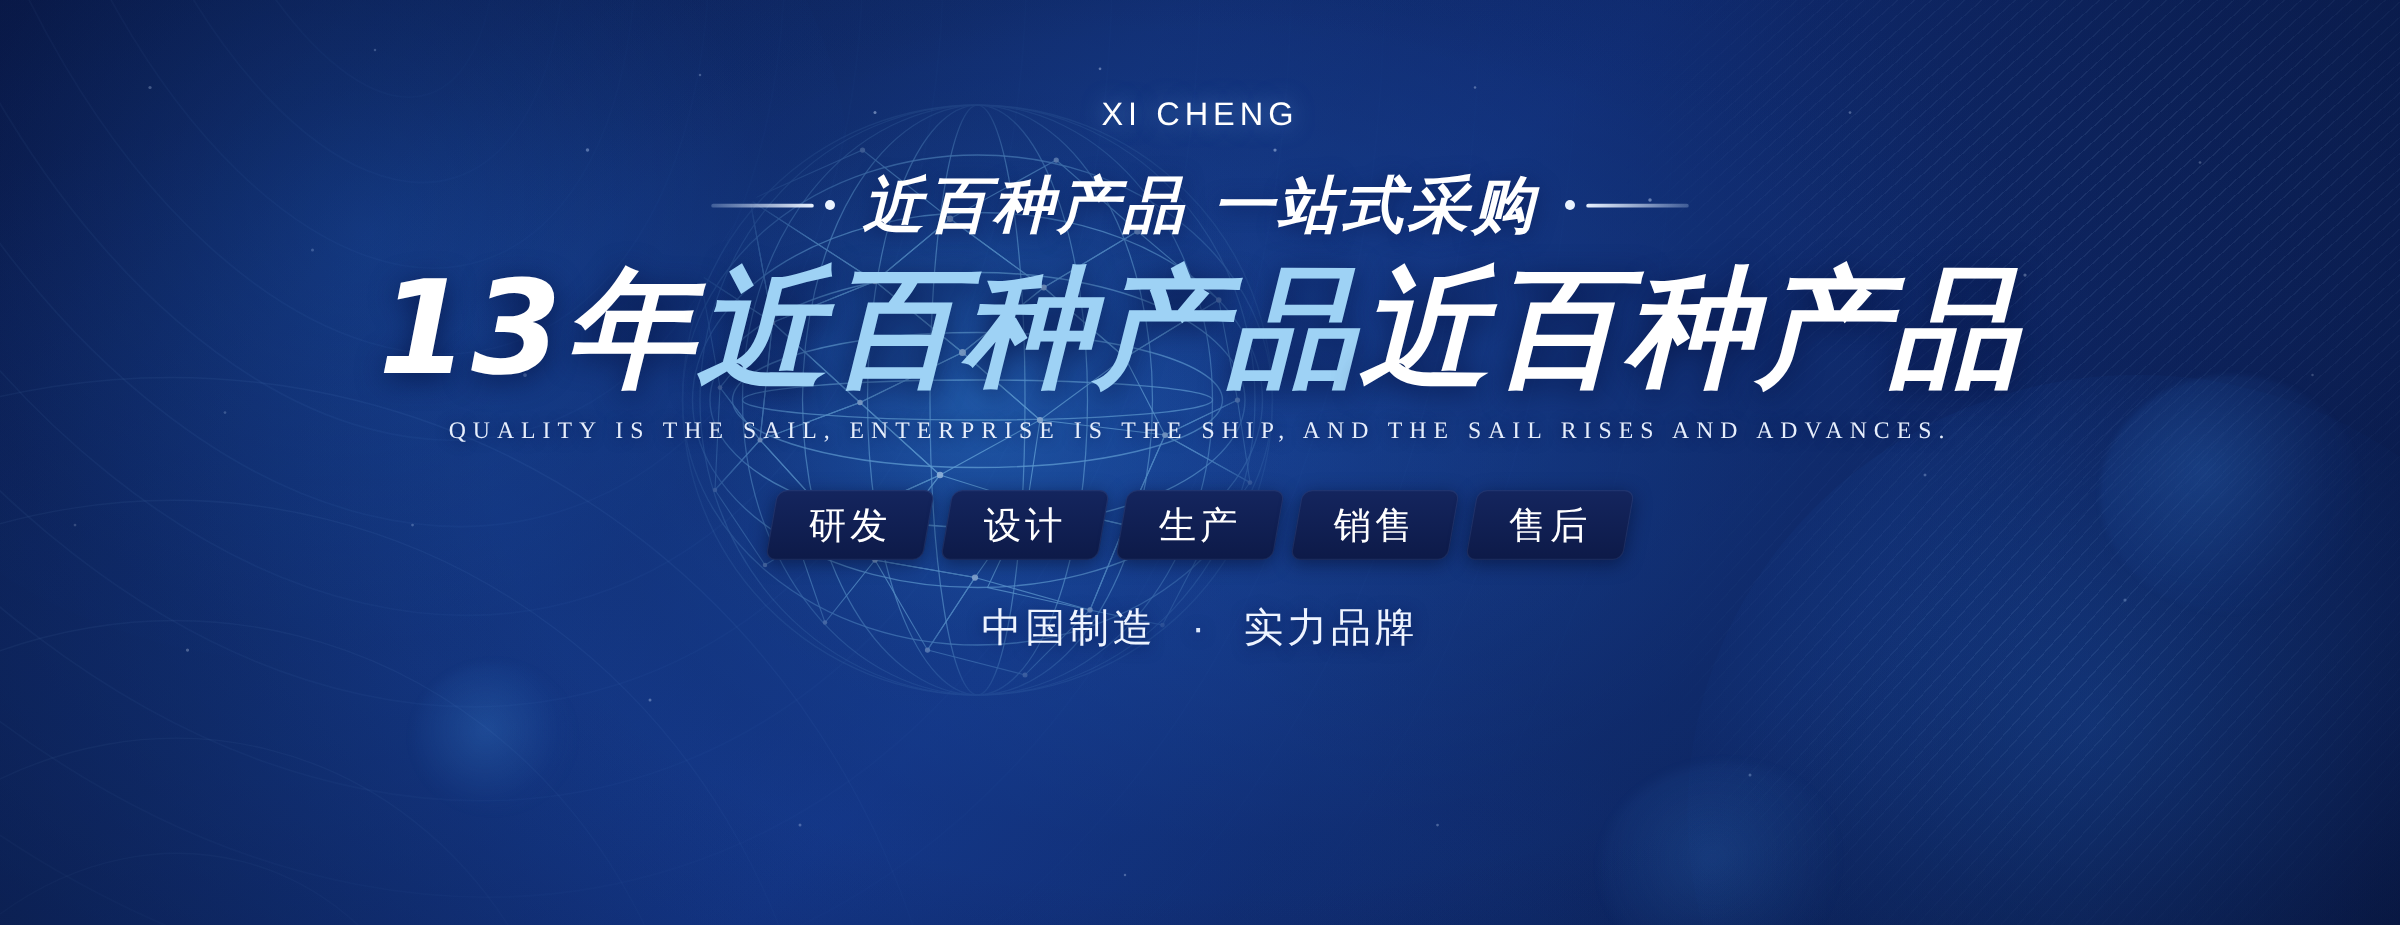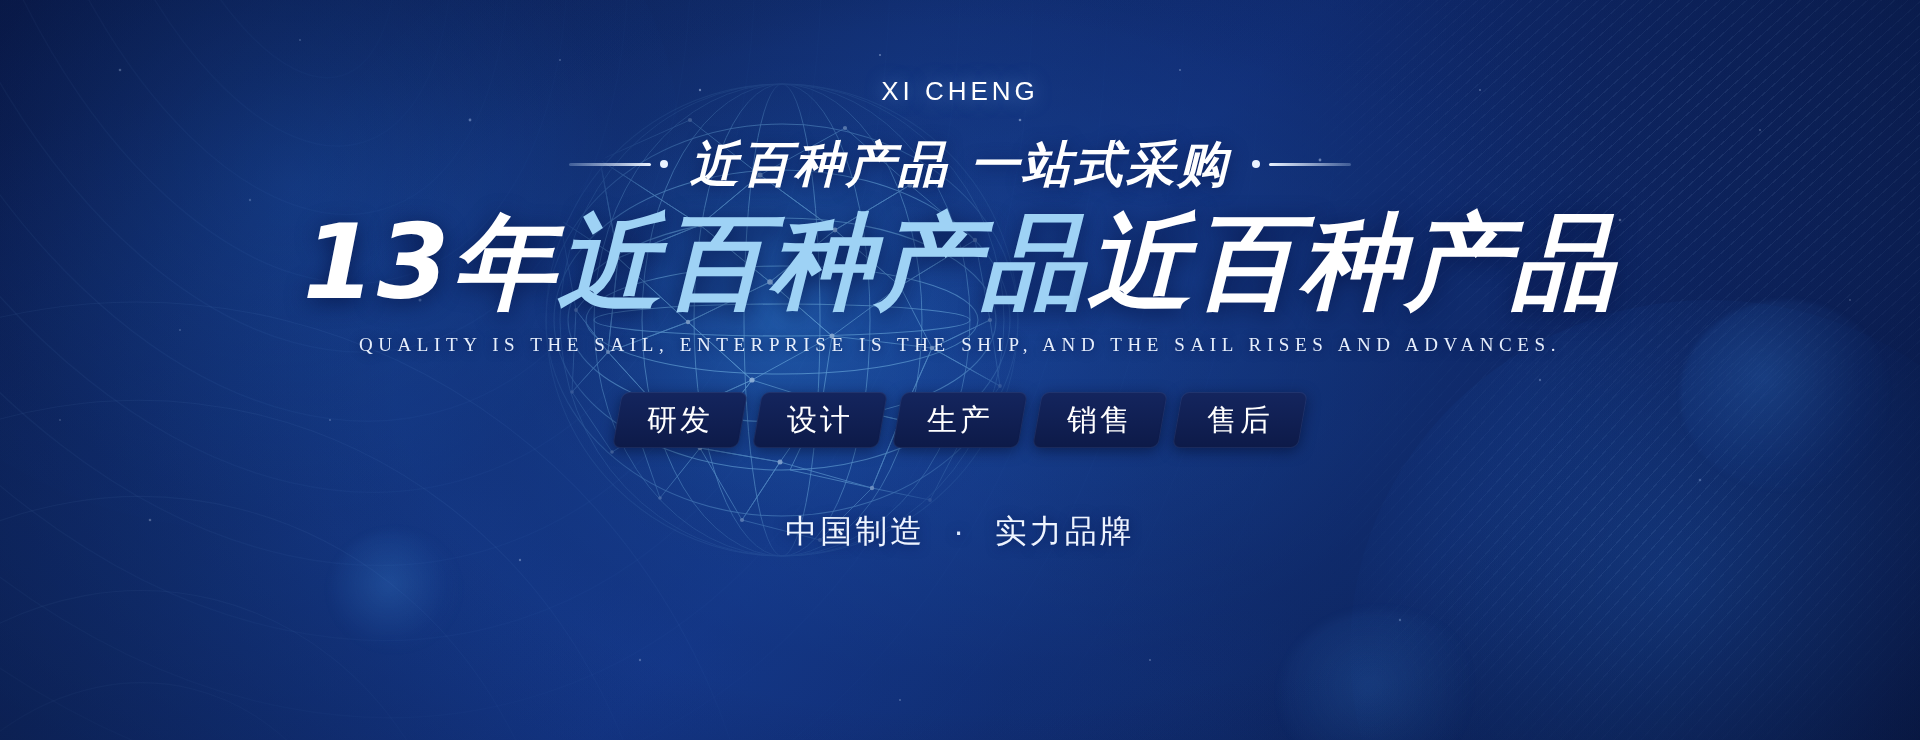--- a/index.html
+++ b/index.html
@@ -151,21 +151,21 @@
     color:#ffffff; font-size:30px; letter-spacing:3px;
     background:linear-gradient(180deg,#14255e 0%,#0d1a48 100%);
     border-radius:8px;
     transform:skewX(-10deg);
     box-shadow:0 3px 14px rgba(4,12,45,.55), inset 0 0 0 1px rgba(120,165,235,.12);
     padding:0 20px;
   }
   .pill span{ transform:skewX(10deg); display:block; }
 
   .footline{
-    margin-top:62px;
+    margin-top:33px;
     font-size:32px; color:#eef4ff; letter-spacing:3px;
     text-shadow:0 1px 12px rgba(8,24,80,.8);
   }
   .footline .mid{ margin:0 16px; color:#dce8fb; }
 </style>
 </head>
 <body>
 
 <div class="banner">
 

